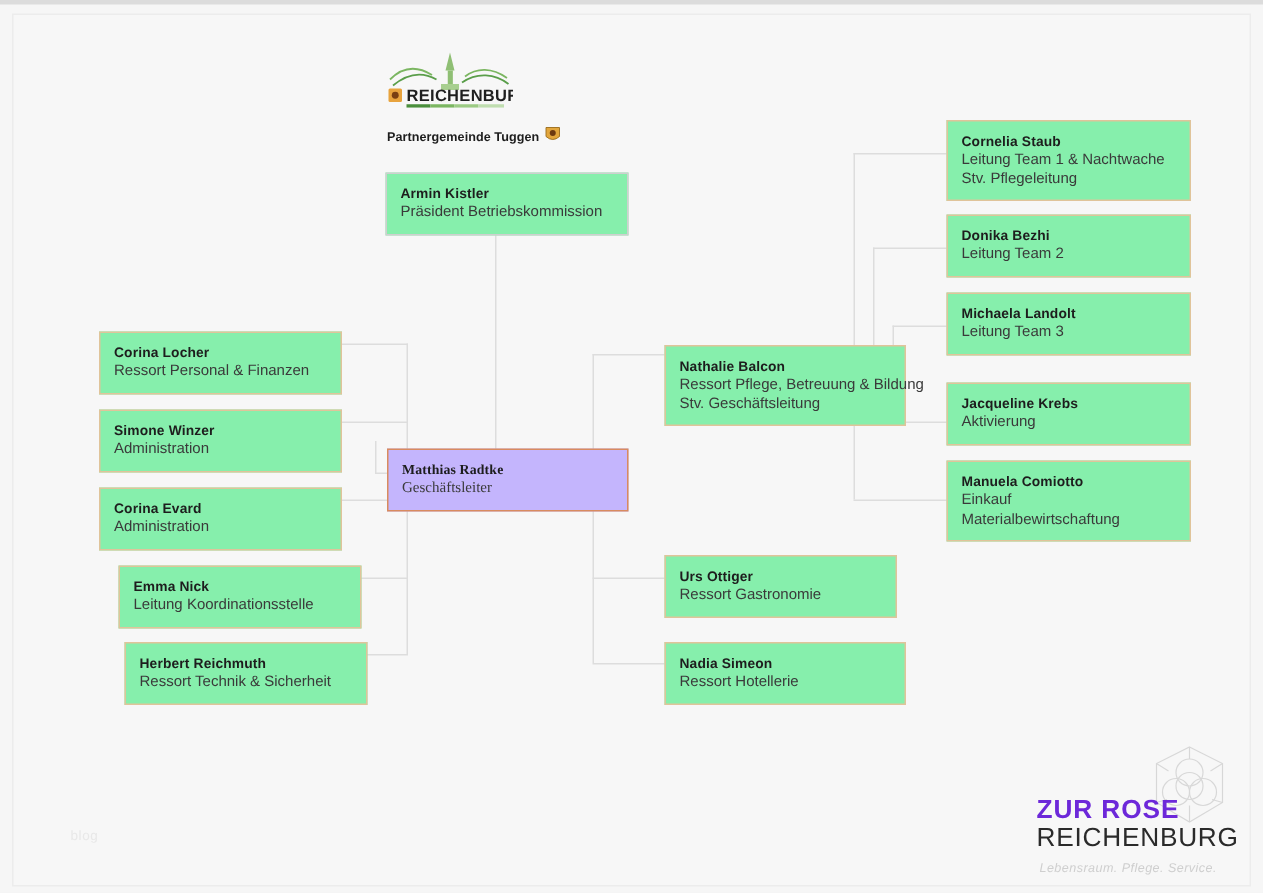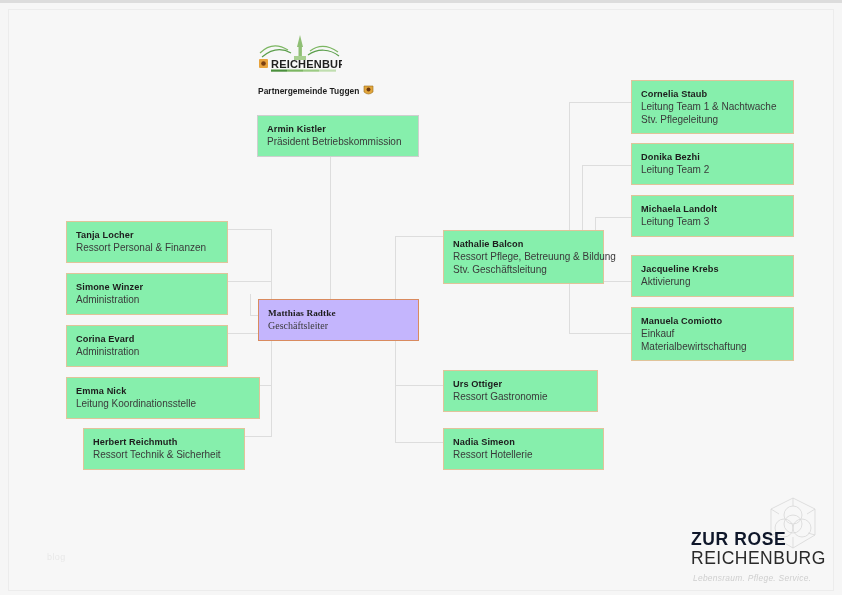--- a/index.html
+++ b/index.html
@@ -114,21 +114,21 @@
     width: 56px;
     height: 58px;
     opacity: 0.5;
   }
   #zr-l1 {
     position: absolute;
     left: 6px;
     top: 34px;
     font-size: 17.5px;
     font-weight: bold;
-    color: #0f172a;
+    color: #6d28d9;
     letter-spacing: 0.6px;
     line-height: 20px;
   }
   #zr-l2 {
     position: absolute;
     left: 6px;
     top: 53px;
     font-size: 17.5px;
     font-weight: normal;
     color: #2a2a2a;
@@ -238,32 +238,32 @@
       <div class="nm">Armin Kistler</div>
       <div class="rl">Präsident Betriebskommission</div>
     </div>
 
     <div class="node accent" style="left:249px; top:289px; width:161px;">
       <div class="nm">Matthias Radtke</div>
       <div class="rl">Geschäftsleiter</div>
     </div>
 
     <div class="node" style="left:57px; top:211px; width:162px;">
-      <div class="nm">Tanja Locher</div>
+      <div class="nm">Corina Locher</div>
       <div class="rl">Ressort Personal &amp; Finanzen</div>
     </div>
     <div class="node" style="left:57px; top:263px; width:162px;">
       <div class="nm">Simone Winzer</div>
       <div class="rl">Administration</div>
     </div>
     <div class="node" style="left:57px; top:315px; width:162px;">
       <div class="nm">Corina Evard</div>
       <div class="rl">Administration</div>
     </div>
-    <div class="node" style="left:57px; top:367px; width:194px;">
+    <div class="node" style="left:70px; top:367px; width:162px;">
       <div class="nm">Emma Nick</div>
       <div class="rl">Leitung Koordinationsstelle</div>
     </div>
     <div class="node" style="left:74px; top:418px; width:162px;">
       <div class="nm">Herbert Reichmuth</div>
       <div class="rl">Ressort Technik &amp; Sicherheit</div>
     </div>
 
     <div class="node" style="left:434px; top:220px; width:161px;">
       <div class="nm">Nathalie Balcon</div>

